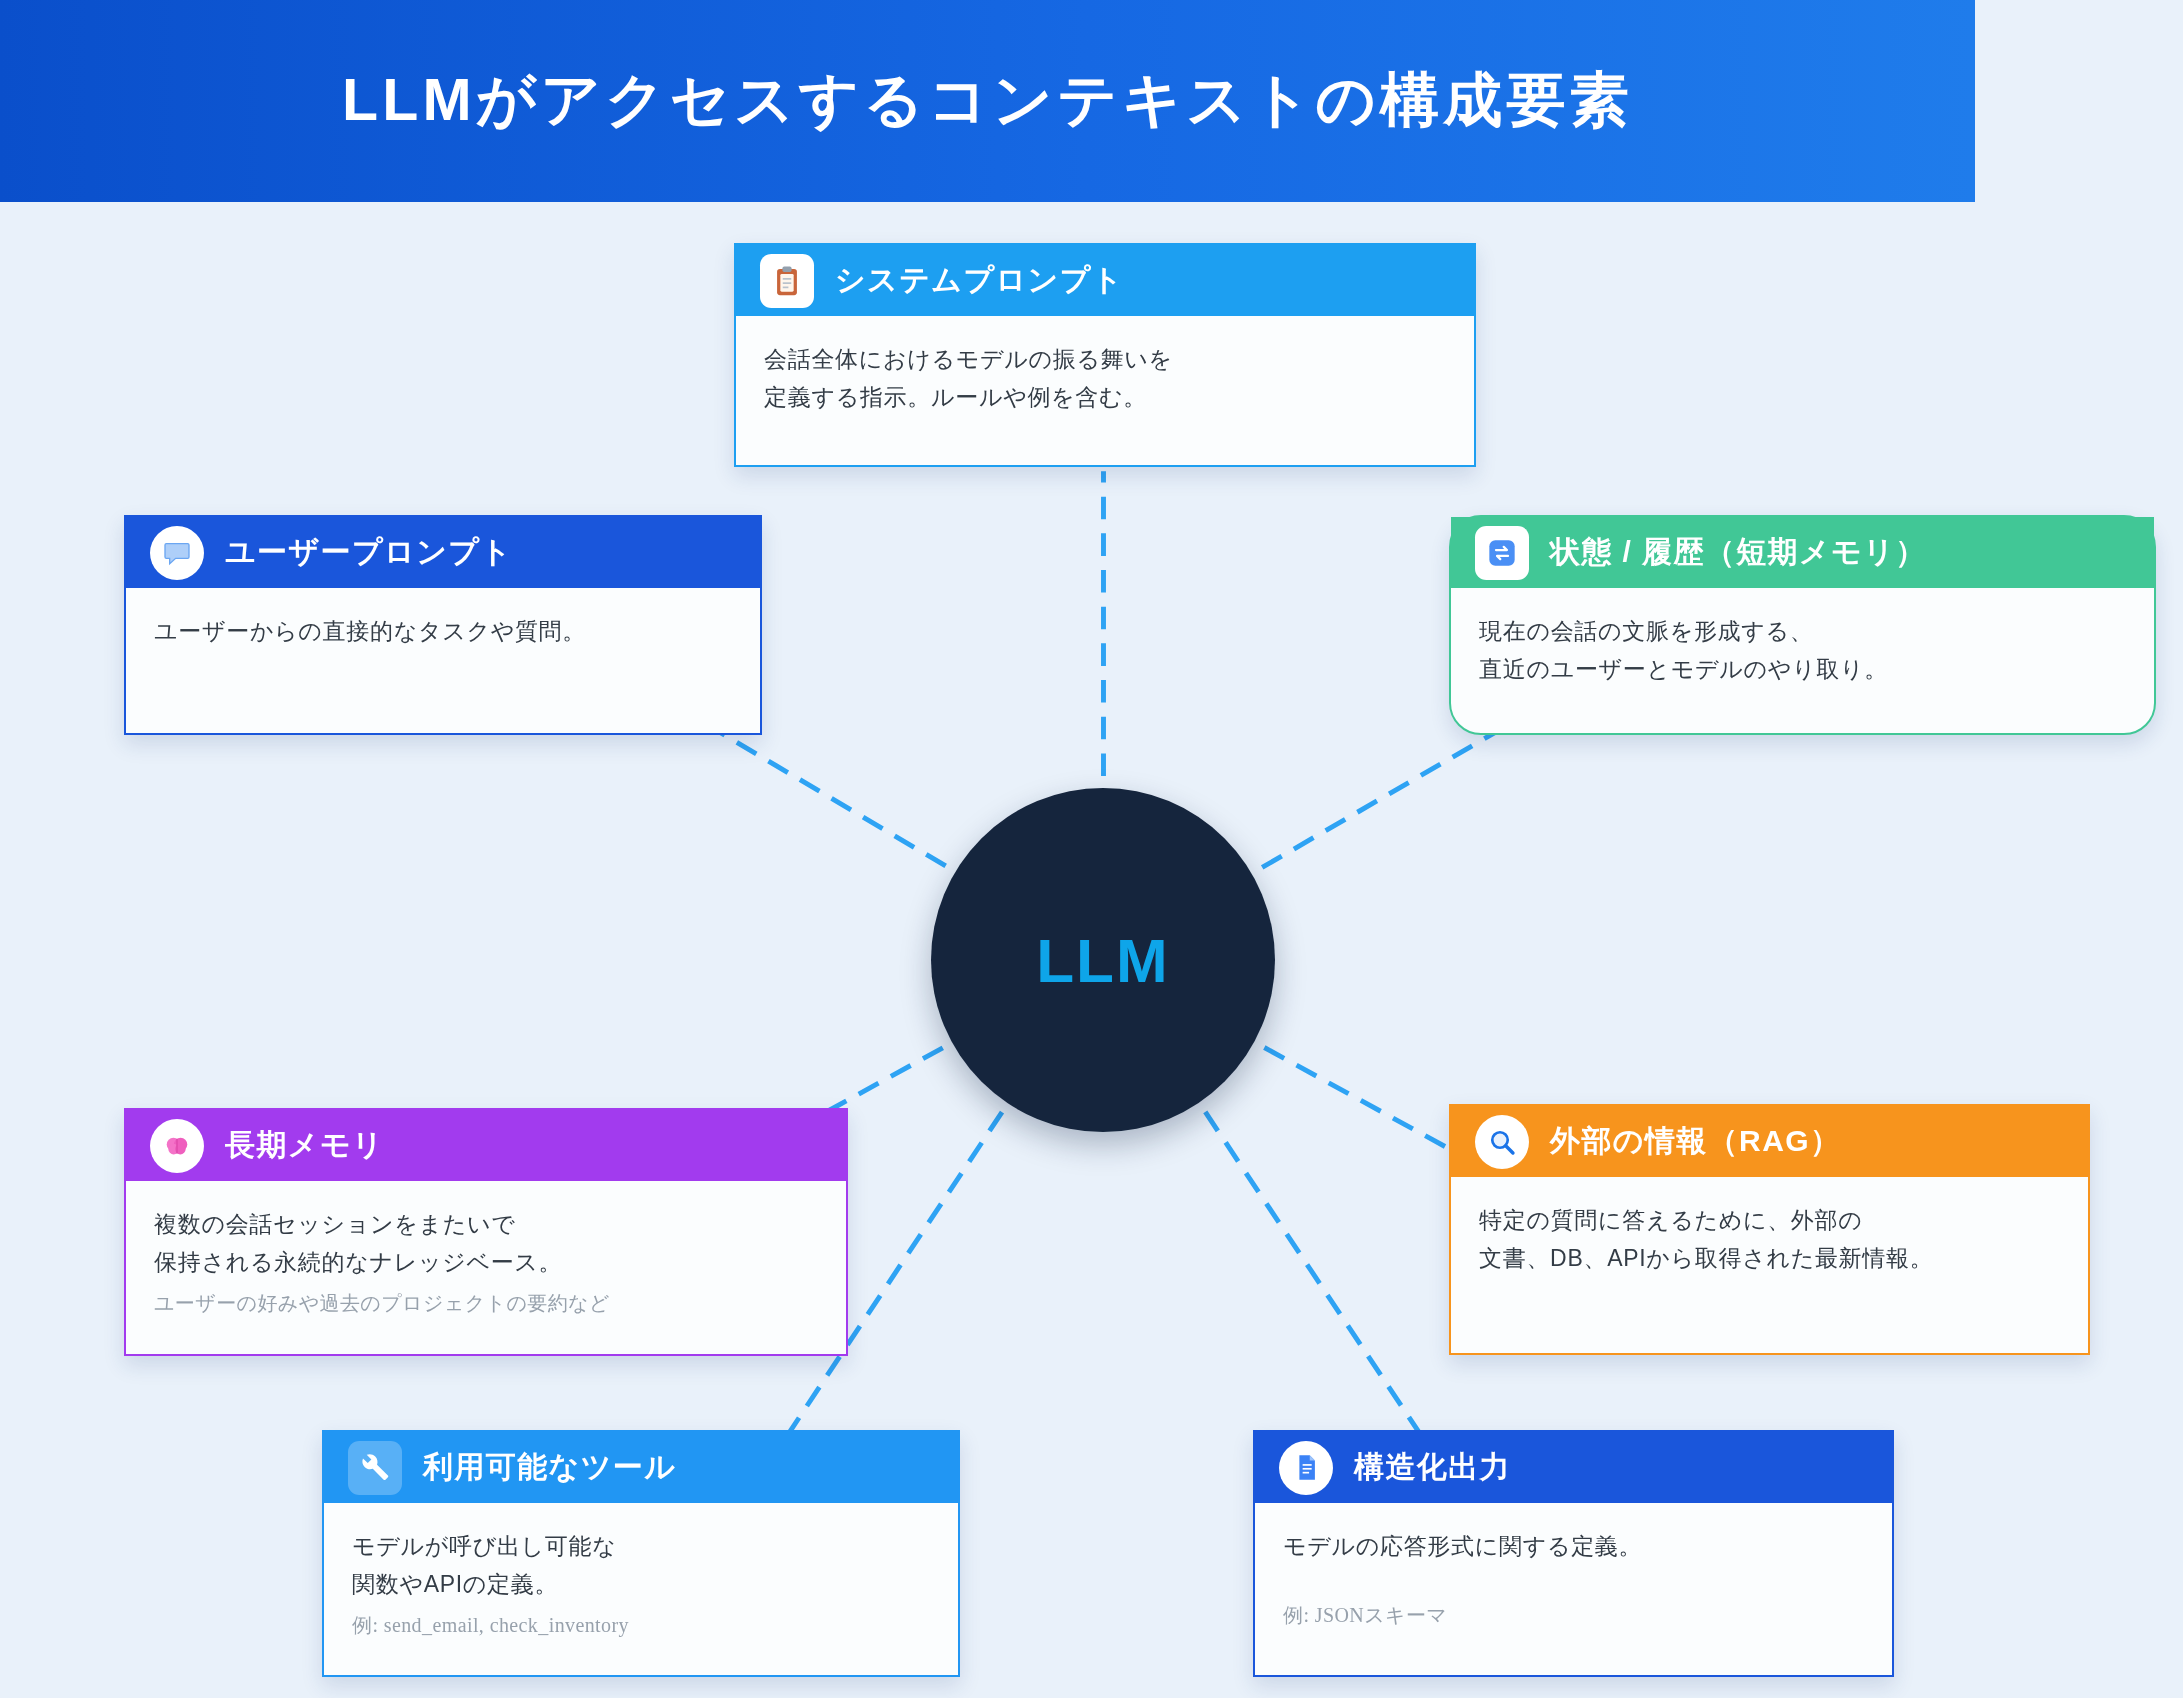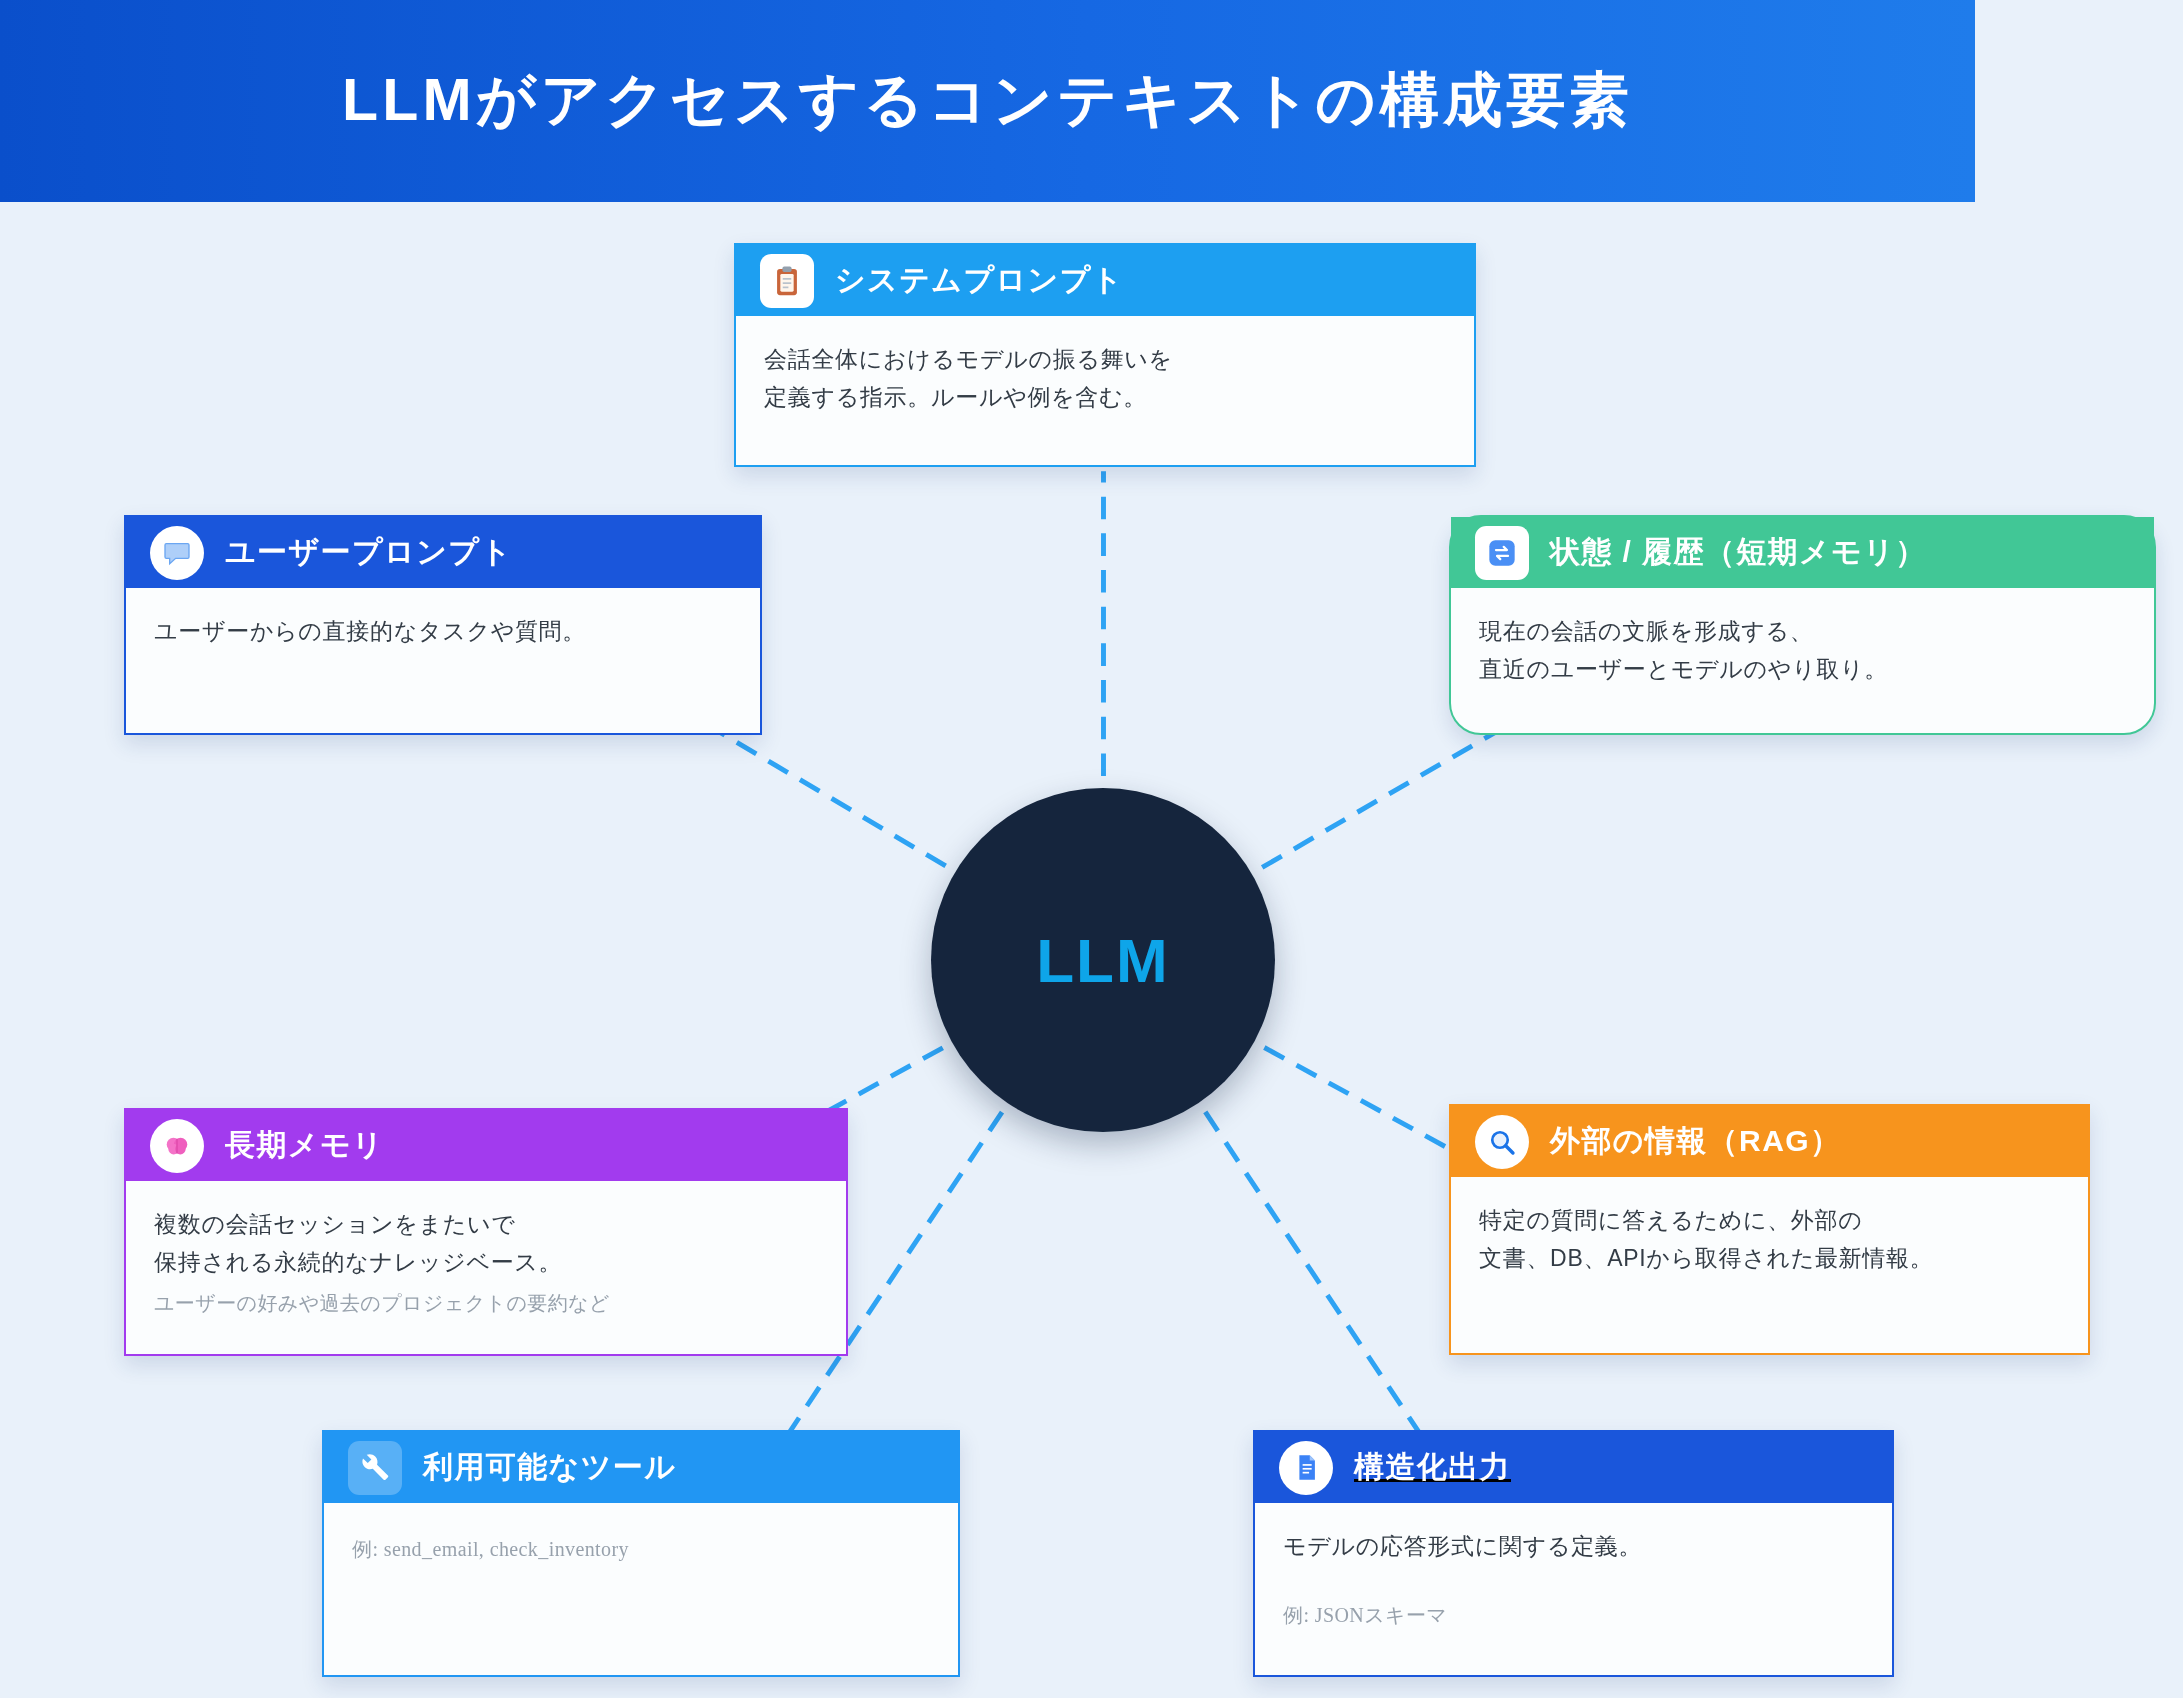--- a/index.html
+++ b/index.html
@@ -198,26 +198,28 @@
 <div class="card" id="card-tools" style="border-color: rgb(33, 150, 243);">
   <div class="card-header" style="background-color: rgb(33, 150, 243);">
     <span class="icon-box tinted">
       <svg viewBox="0 0 24 24" width="31" height="31">
         <path d="M21.6 18.2l-8.4-8.4c.8-2.1.3-4.6-1.4-6.3C10 1.7 7.4 1.3 5.2 2.2l3.6 3.6-2.8 2.8L2.3 5C1.4 7.2 1.8 9.8 3.6 11.6c1.7 1.7 4.2 2.2 6.3 1.4l8.4 8.4c.4.4 1 .4 1.4 0l1.9-1.9c.4-.4.4-1 0-1.3z" fill="#ffffff"></path>
       </svg>
     </span>
     <span class="card-title">利用可能なツール</span>
   </div>
   <div class="card-body">
+    <div class="card-body-text">モデルが呼び出し可能な
+関数やAPIの定義。</div>
     <div class="card-note">例: send_email, check_inventory</div>
   </div>
 </div>
 
 <div class="card" id="card-output" style="border-color: rgb(26, 86, 219);">
-  <div class="card-header" style="background-color: rgb(26, 86, 219); text-decoration: underline;">
+  <div class="card-header" style="background-color: rgb(26, 86, 219);">
     <span class="icon-box round">
       <svg viewBox="0 0 24 24" width="31" height="31">
         <path d="M6.5 2.5h8l4 4v15h-12z" fill="#3b82f6"></path>
         <path d="M14.5 2.5v4h4z" fill="#9cc3fb"></path>
         <line x1="9" y1="10" x2="16" y2="10" stroke="#fff" stroke-width="1.3"></line>
         <line x1="9" y1="13" x2="16" y2="13" stroke="#fff" stroke-width="1.3"></line>
         <line x1="9" y1="16" x2="14" y2="16" stroke="#fff" stroke-width="1.3"></line>
       </svg>
     </span>
     <span class="card-title">構造化出力</span>

